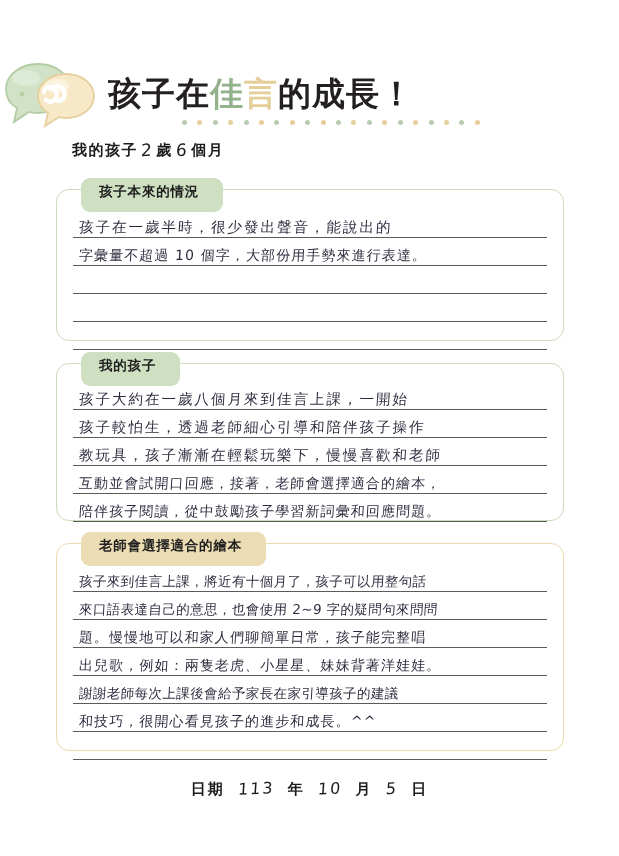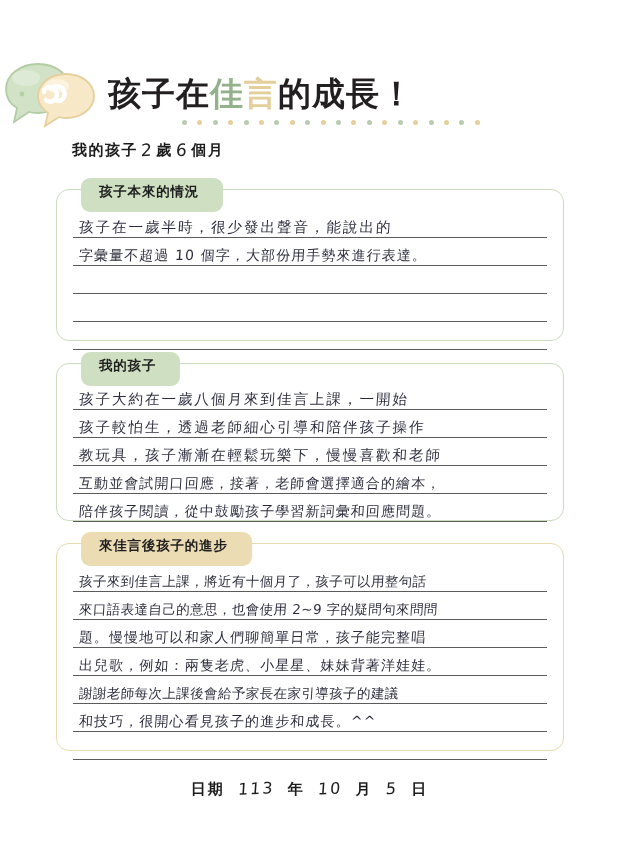--- a/index.html
+++ b/index.html
@@ -293,21 +293,21 @@
           <div class="hw tight">互動並會試開口回應，接著，老師會選擇適合的繪本，</div>
         </div>
         <div class="ruled">
           <div class="hw tight">陪伴孩子閱讀，從中鼓勵孩子學習新詞彙和回應問題。</div>
         </div>
       </div>
     </div>
   </div>
 
   <div class="section" style="top:532px;">
-    <div class="sec-tab amber">來佳言後孩子的進步</div>
+    <div class="sec-tab amber">老師會選擇適合的繪本</div>
     <div class="sec-box amber-box" style="height:208px;">
       <div class="lines" style="top:20px;">
         <div class="ruled">
           <div class="hw tighter">孩子來到佳言上課，將近有十個月了，孩子可以用整句話</div>
         </div>
         <div class="ruled">
           <div class="hw tighter">來口語表達自己的意思，也會使用 2~9 字的疑問句來問問</div>
         </div>
         <div class="ruled">
           <div class="hw tight">題。慢慢地可以和家人們聊簡單日常，孩子能完整唱</div>

